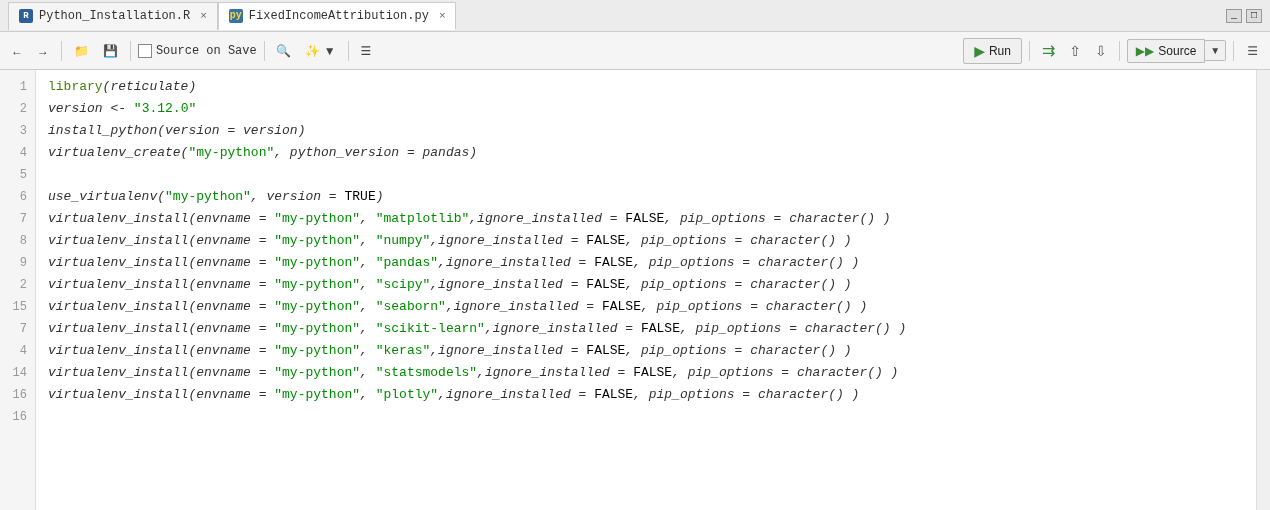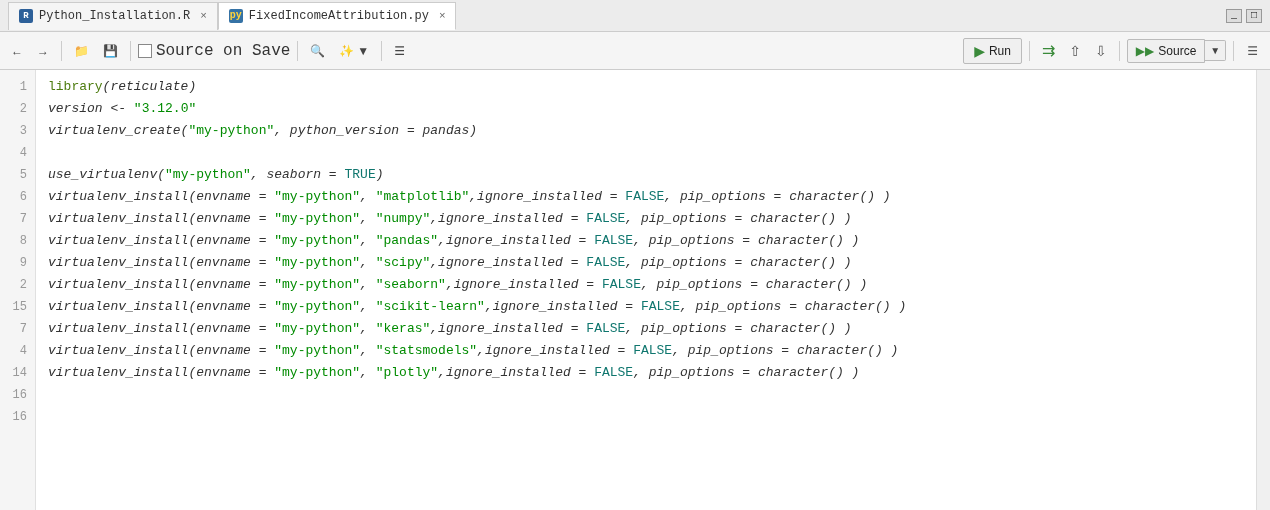--- a/index.html
+++ b/index.html
@@ -112,21 +112,21 @@
       height: 20px;
       background: #ccc;
       margin: 0 3px;
     }
     .toolbar-spacer { flex: 1; }
 
     .source-on-save {
       display: flex;
       align-items: center;
       gap: 4px;
-      font-size: 16px;
+      font-size: 12px;
       color: #333;
     }
     .checkbox-box {
       width: 14px;
       height: 14px;
       border: 1px solid #888;
       background: white;
       display: inline-block;
     }
 
@@ -211,21 +211,21 @@
       background: #ffffff;
     }
 
     .code-line {
       white-space: nowrap;
       min-height: 22px;
     } 
     .fn { color: #4d7c0f; } 
     .str { color: #008B00; }
     .plain { color: #333333; font-style: italic; }
-    .bool-val { color: #0f766e; } 
+    .bool-val { color: #000000; } 
 
     
     .scrollbar-area {
       width: 14px;
       background: #f0f0f0;
       border-left: 1px solid #ddd;
     }
     .options-btn {
       padding: 4px 6px;
       font-size: 12px;
@@ -330,23 +330,24 @@
       <span>15</span>
       <span>7</span>
       <span>4</span>
       <span>14</span>
       <span>16</span>
       <span>16</span>
     </div>
   <div class="code-area" id="code-area">
       <div class="code-line"><span class="fn">library</span><span class="plain">(reticulate)</span></div>
       <div class="code-line"><span class="plain">version &lt;- </span><span class="str">"3.12.0"</span></div>
+      <div class="code-line"><span class="plain">install_python(version = version)</span></div>
       <div class="code-line"><span class="plain">virtualenv_create(</span><span class="str">"my-python"</span><span class="plain">, python_version = pandas)</span></div>
       <div class="code-line">&nbsp;</div>
-      <div class="code-line"><span class="plain">use_virtualenv(</span><span class="str">"my-python"</span><span class="plain">, seaborn = </span><span class="bool-val">TRUE</span><span class="plain">)</span></div>
+      <div class="code-line"><span class="plain">use_virtualenv(</span><span class="str">"my-python"</span><span class="plain">, version = </span><span class="bool-val">TRUE</span><span class="plain">)</span></div>
       <div class="code-line"><span class="plain">virtualenv_install(envname = </span><span class="str">"my-python"</span><span class="plain">, </span><span class="str">"matplotlib"</span><span class="plain">,ignore_installed = </span><span class="bool-val">FALSE</span><span class="plain">, pip_options = character() )</span></div>
       <div class="code-line"><span class="plain">virtualenv_install(envname = </span><span class="str">"my-python"</span><span class="plain">, </span><span class="str">"numpy"</span><span class="plain">,ignore_installed = </span><span class="bool-val">FALSE</span><span class="plain">, pip_options = character() )</span></div>
       <div class="code-line"><span class="plain">virtualenv_install(envname = </span><span class="str">"my-python"</span><span class="plain">, </span><span class="str">"pandas"</span><span class="plain">,ignore_installed = </span><span class="bool-val">FALSE</span><span class="plain">, pip_options = character() )</span></div>
       <div class="code-line"><span class="plain">virtualenv_install(envname = </span><span class="str">"my-python"</span><span class="plain">, </span><span class="str">"scipy"</span><span class="plain">,ignore_installed = </span><span class="bool-val">FALSE</span><span class="plain">, pip_options = character() )</span></div>
       <div class="code-line"><span class="plain">virtualenv_install(envname = </span><span class="str">"my-python"</span><span class="plain">, </span><span class="str">"seaborn"</span><span class="plain">,ignore_installed = </span><span class="bool-val">FALSE</span><span class="plain">, pip_options = character() )</span></div>
       <div class="code-line"><span class="plain">virtualenv_install(envname = </span><span class="str">"my-python"</span><span class="plain">, </span><span class="str">"scikit-learn"</span><span class="plain">,ignore_installed = </span><span class="bool-val">FALSE</span><span class="plain">, pip_options = character() )</span></div>
       <div class="code-line"><span class="plain">virtualenv_install(envname = </span><span class="str">"my-python"</span><span class="plain">, </span><span class="str">"keras"</span><span class="plain">,ignore_installed = </span><span class="bool-val">FALSE</span><span class="plain">, pip_options = character() )</span></div>
       <div class="code-line"><span class="plain">virtualenv_install(envname = </span><span class="str">"my-python"</span><span class="plain">, </span><span class="str">"statsmodels"</span><span class="plain">,ignore_installed = </span><span class="bool-val">FALSE</span><span class="plain">, pip_options = character() )</span></div>
       <div class="code-line"><span class="plain">virtualenv_install(envname = </span><span class="str">"my-python"</span><span class="plain">, </span><span class="str">"plotly"</span><span class="plain">,ignore_installed = </span><span class="bool-val">FALSE</span><span class="plain">, pip_options = character() )</span></div>
       <div class="code-line">&nbsp;</div>

